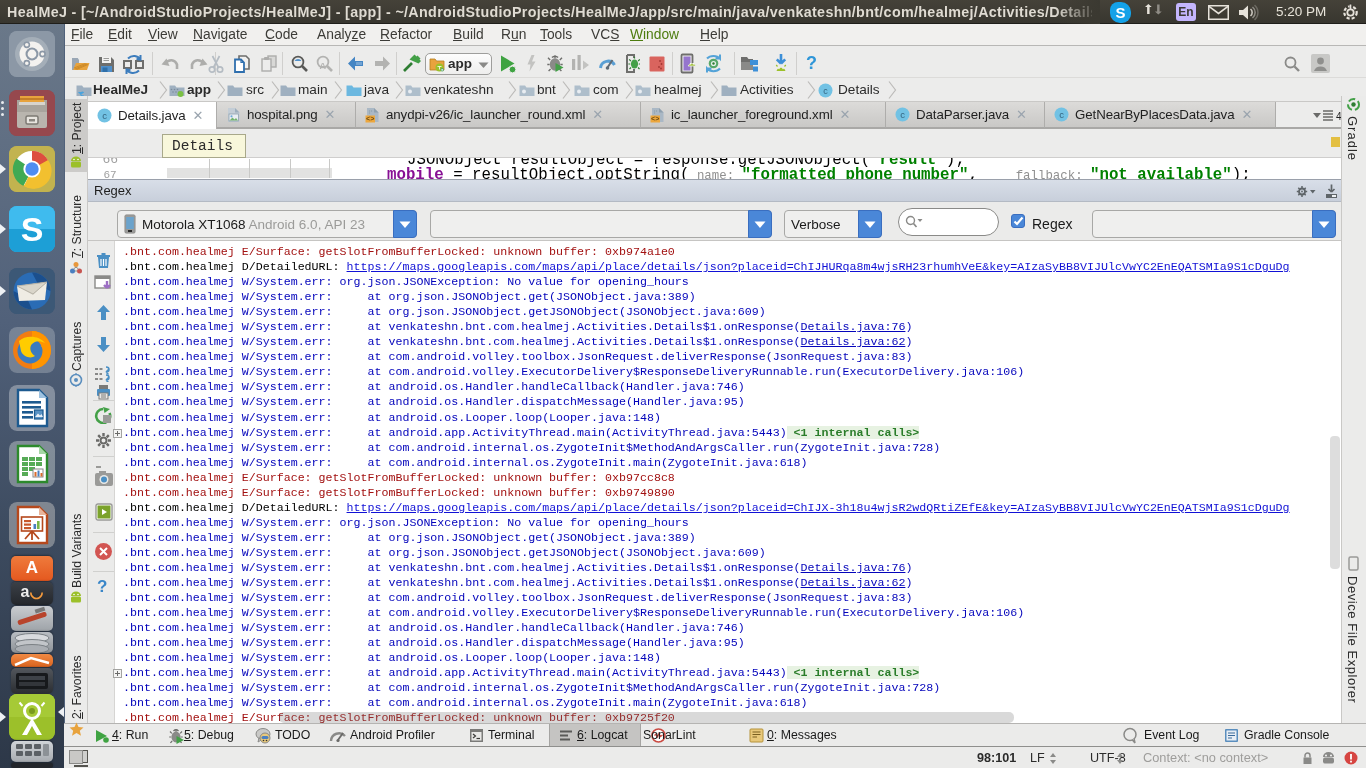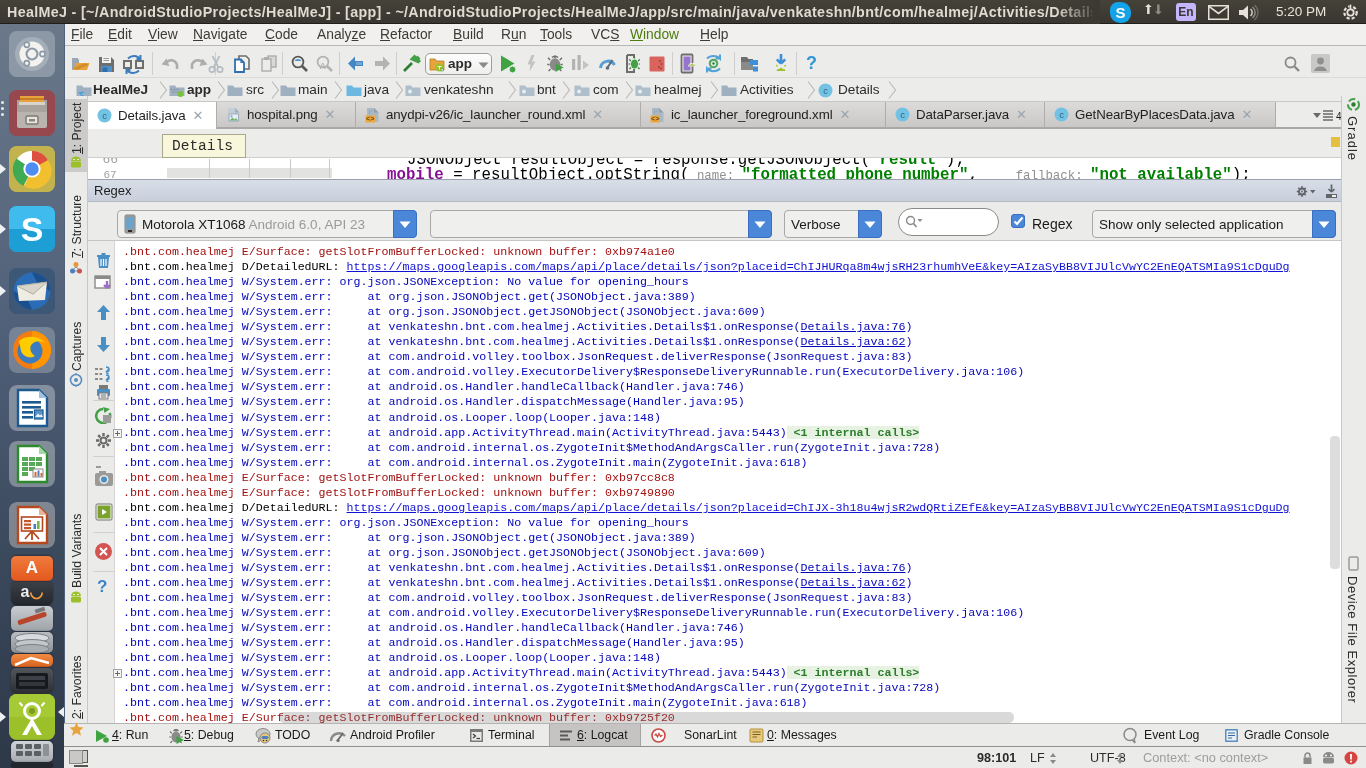--- a/index.html
+++ b/index.html
@@ -584,23 +584,20 @@
     <div class="ab" style="left:1011px;top:214px;width:14px;height:14px;background:#4a87d8;border:1px solid #3a6ec0;border-radius:3px;"></div>
     <svg class="ab" style="left:1012px;top:216px;" width="13" height="11" viewBox="0 0 13 11">
       <path d="M2.5 5.5 L5 8 L10.5 1.5" fill="none" stroke="#fff" stroke-width="2.2"></path>
     </svg>
     <div class="ab" style="left:1032px;top:210px;height:28px;line-height:28px;font-size:14px;color:#1a1a1a;">Regex</div>
     <div class="ab" style="left:1092px;top:210px;width:244px;height:28px;background:#efefee;border:1px solid #a8a8a6;border-radius:4px;"></div>
     <div class="ab" style="left:1312px;top:210px;width:24px;height:28px;background:#4a87d8;border:1px solid #3a6ec0;border-radius:0 4px 4px 0;"></div>
     <svg class="ab" style="left:1318px;top:221px;" width="12" height="8" viewBox="0 0 12 8">
       <path d="M0.5 0.5 L11.5 0.5 L6 7 Z" fill="#fff"></path>
     </svg>
-    <div class="ab" style="left:1099px;top:210px;height:28px;display:flex;align-items:center;font-size:13.5px;color:#1a1a1a;white-space:nowrap;">
-      <span>Show only selected application</span>
-    </div>
     <div class="ab" style="left:88px;top:241px;width:1253px;height:482px;background:#ffffff;"></div>
     <div class="ab" style="left:88px;top:241px;width:27px;height:482px;background:#ebebea;border-right:1px solid #d6d5d3;"></div>
     <svg class="ab" style="left:95px;top:252px;" width="17" height="18" viewBox="0 0 17 18">
       <path d="M3 5 L14 5 L13 16 L4 16 Z" fill="#4a8fc4"></path>
       <rect x="2" y="3" width="13" height="2" fill="#4a8fc4"></rect>
       <rect x="6.5" y="1" width="4" height="2.5" fill="#4a8fc4"></rect>
       <path d="M6 7 V14 M8.5 7 V14 M11 7 V14" stroke="#fff" stroke-width="1.2"></path>
     </svg>
     <svg class="ab" style="left:94px;top:275px;" width="19" height="17" viewBox="0 0 19 17">
       <rect x="1" y="1" width="15" height="12" fill="#fff" stroke="#8a8a88" stroke-width="1.4"></rect>
@@ -704,21 +701,21 @@
     </svg>
     <div class="ab" style="left:488px;top:724px;height:23px;line-height:23px;font-size:12.3px;color:#1a1a1a;white-space:nowrap;">Terminal</div>
     <svg class="ab" style="left:559px;top:730px;" width="14" height="12" viewBox="0 0 14 12">
       <path d="M1 1.5 H13 M1 5.5 H9 M1 9.5 H11" stroke="#5a5a58" stroke-width="1.8"></path>
     </svg>
     <div class="ab" style="left:577px;top:724px;height:23px;line-height:23px;font-size:12.3px;color:#1a1a1a;white-space:nowrap;"><u>6</u>: Logcat</div>
     <svg class="ab" style="left:651px;top:728px;" width="15" height="15" viewBox="0 0 15 15">
       <circle cx="7.5" cy="7.5" r="6.5" fill="#fff" stroke="#c94a42" stroke-width="1.6"></circle>
       <path d="M3.5 7.5 L5 6 L6.5 9 L8 5.5 L9.5 8.5 L11.5 7" fill="none" stroke="#c94a42" stroke-width="1.2"></path>
     </svg>
-    <div class="ab" style="left:684px;top:724px;height:23px;line-height:23px;font-size:12.3px;color:#1a1a1a;white-space:nowrap;">SonarLint</div>
+    <div class="ab" style="left:643px;top:724px;height:23px;line-height:23px;font-size:12.3px;color:#1a1a1a;white-space:nowrap;">SonarLint</div>
     <svg class="ab" style="left:749px;top:728px;" width="15" height="15" viewBox="0 0 15 15">
       <rect x="1" y="1" width="13" height="13" rx="1" fill="#e8c87a" stroke="#b5923a" stroke-width="1"></rect>
       <path d="M3.5 4 H11.5 M3.5 6.5 H11.5 M3.5 9 H8" stroke="#7a6020" stroke-width="1.2"></path>
     </svg>
     <div class="ab" style="left:767px;top:724px;height:23px;line-height:23px;font-size:12.3px;color:#1a1a1a;white-space:nowrap;"><u>0</u>: Messages</div>
     <svg class="ab" style="left:1122px;top:727px;" width="17" height="17" viewBox="0 0 17 17">
       <circle cx="8" cy="7.5" r="6" fill="none" stroke="#8a8a88" stroke-width="1.5"></circle>
       <path d="M10 12.5 L13 16 L12 11.5" fill="#ebebea" stroke="#8a8a88" stroke-width="1.5"></path>
     </svg>
     <div class="ab" style="left:1144px;top:724px;height:23px;line-height:23px;font-size:12.3px;color:#1a1a1a;white-space:nowrap;">Event Log</div>

